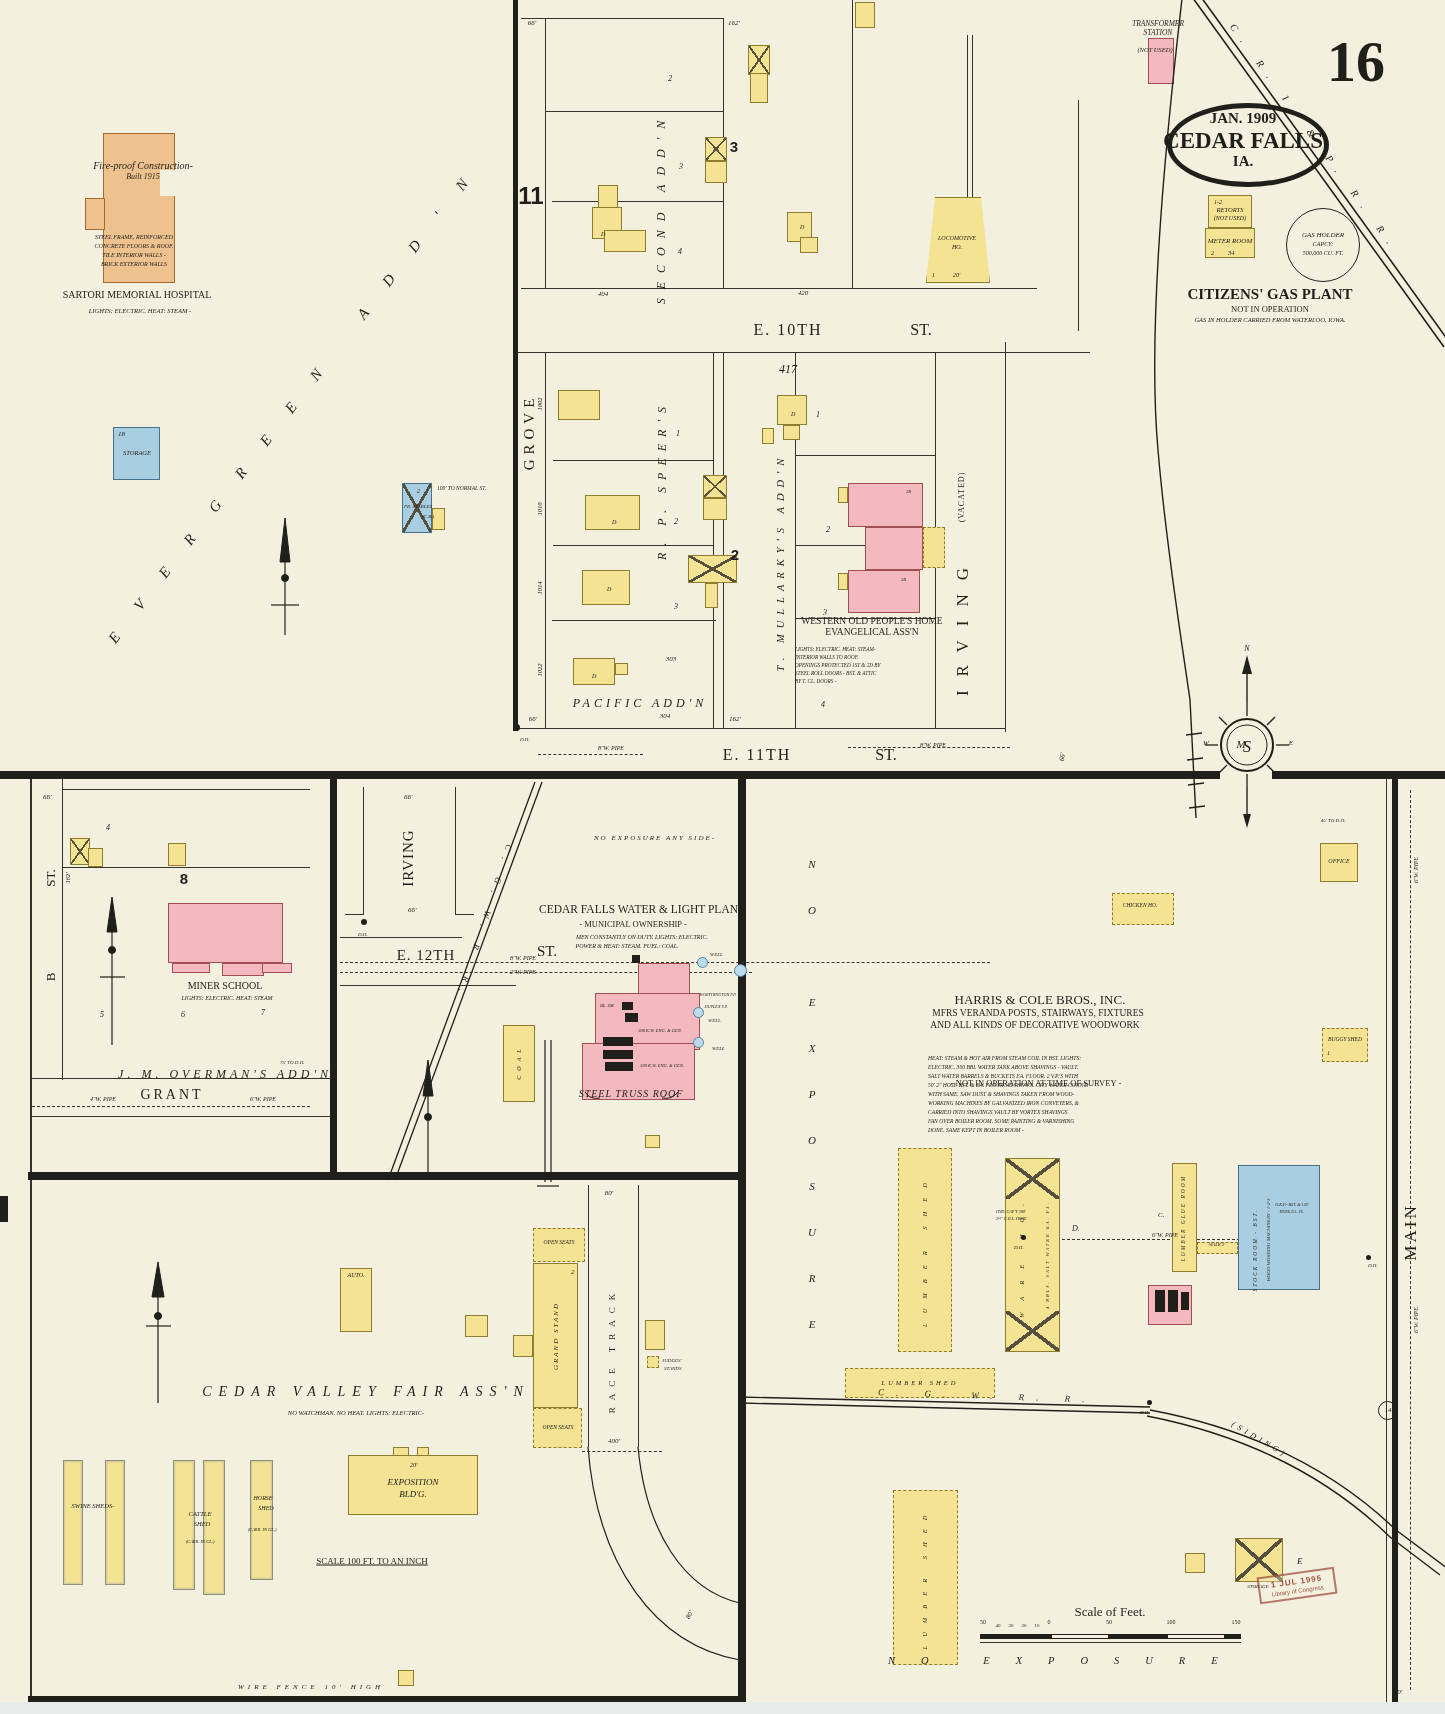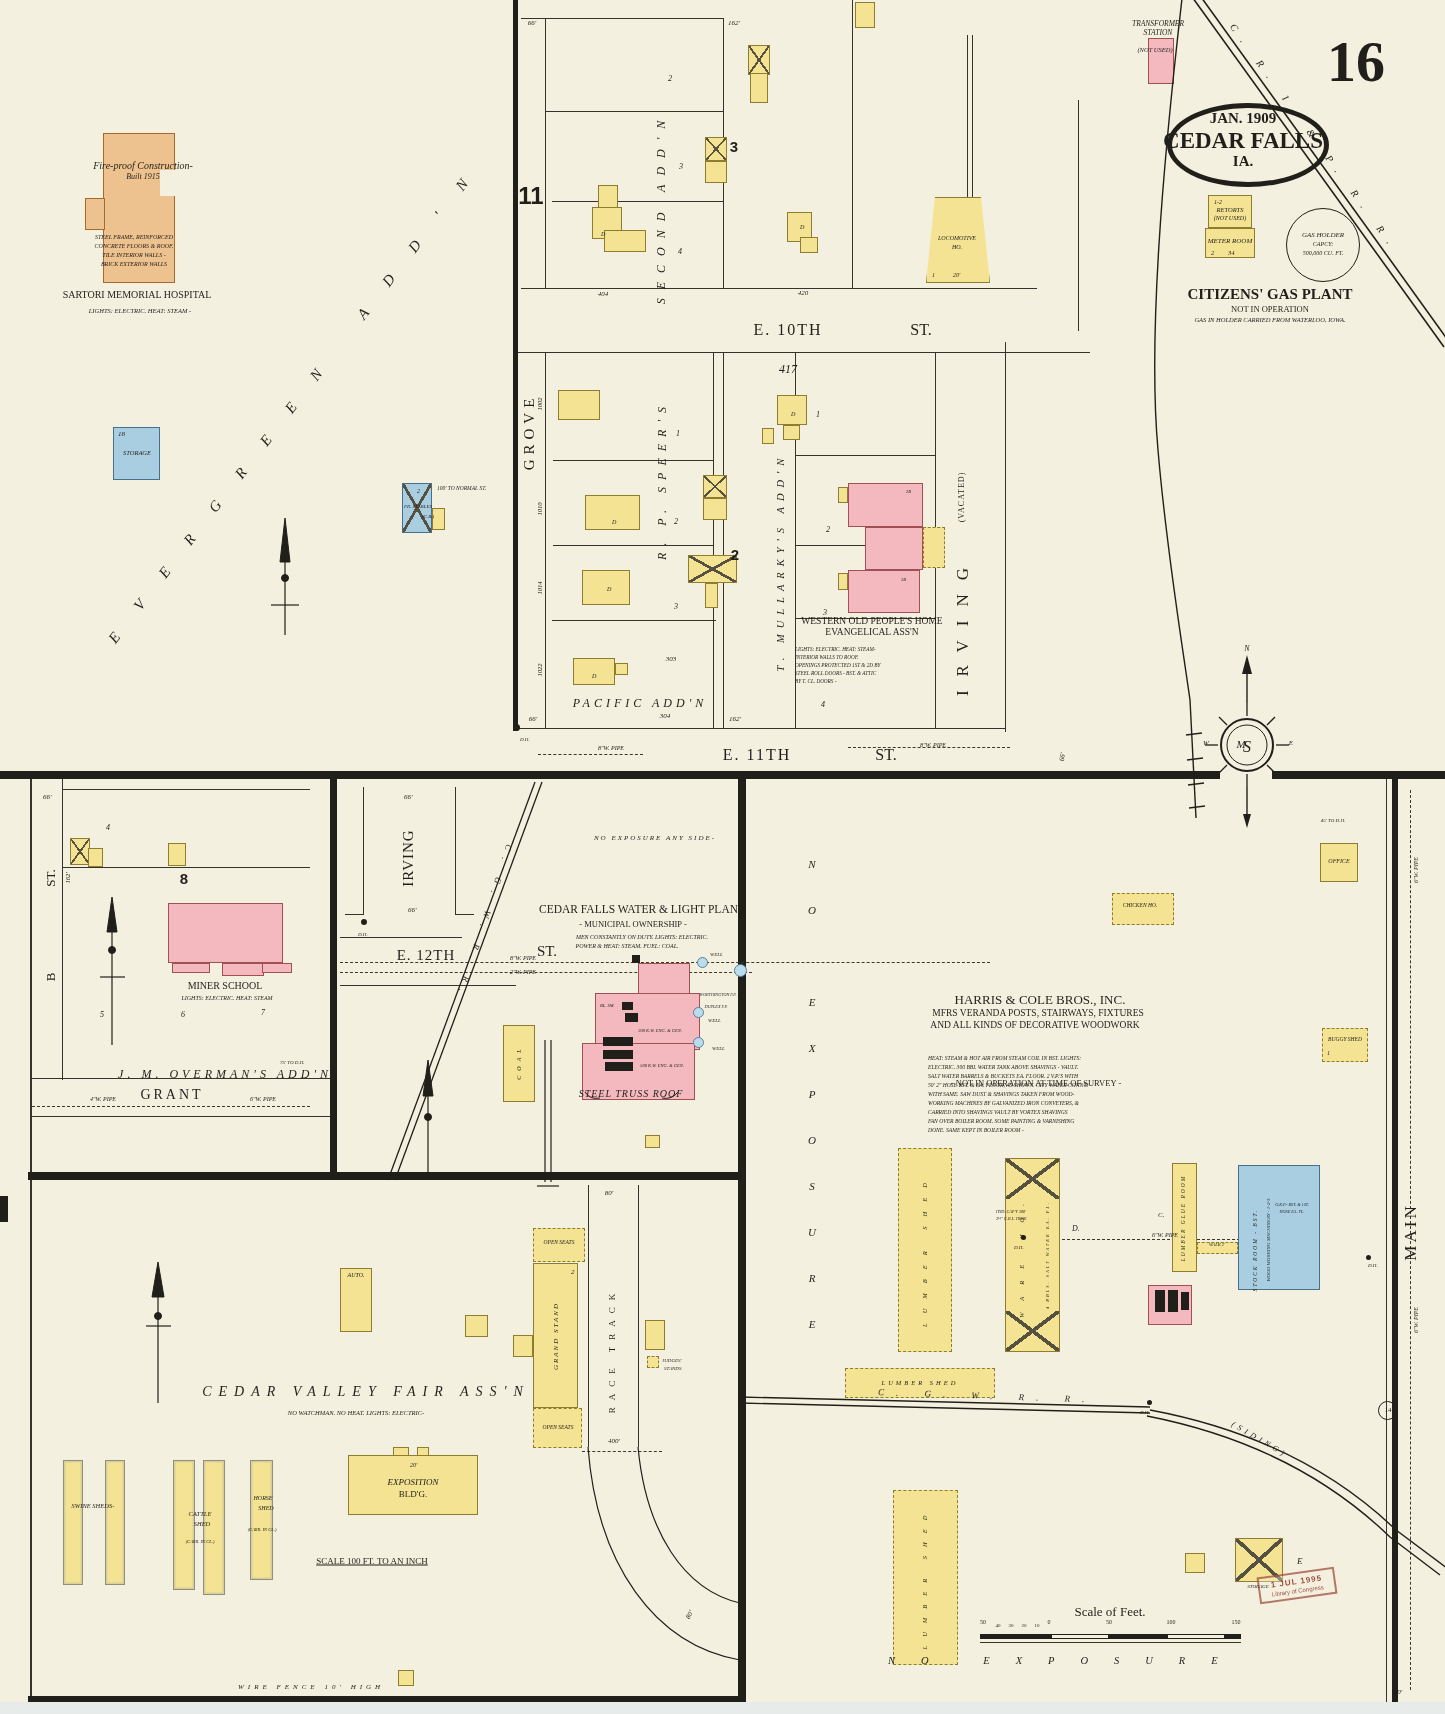--- a/index.html
+++ b/index.html
@@ -499,21 +499,21 @@
       <span class="lb" style="left: 356px; top: 1275px; font-size: 6px; font-style: italic; transform: translate(-50%, -50%);">AUTO.</span>
       <span class="lb" style="left: 93px; top: 1506px; font-size: 6.5px; font-style: italic; transform: translate(-50%, -50%);">SWINE SHEDS-</span>
       <span class="lb" style="left: 200px; top: 1514px; font-size: 6.5px; font-style: italic; transform: translate(-50%, -50%);">CATTLE</span>
       <span class="lb" style="left: 202px; top: 1524px; font-size: 6.5px; font-style: italic; transform: translate(-50%, -50%);">SHED</span>
       <span class="lb" style="left: 200px; top: 1542px; font-size: 4.5px; font-style: italic; transform: translate(-50%, -50%);">(CARR. IN CL.)</span>
       <span class="lb" style="left: 263px; top: 1498px; font-size: 6px; font-style: italic; transform: translate(-50%, -50%);">HORSE</span>
       <span class="lb" style="left: 266px; top: 1508px; font-size: 6px; font-style: italic; transform: translate(-50%, -50%);">SHED</span>
       <span class="lb" style="left: 262px; top: 1530px; font-size: 4.5px; font-style: italic; transform: translate(-50%, -50%);">(CARR. IN CL.)</span>
       <span class="lb" style="left: 410px; top: 1462px; font-size: 6px; font-style: italic;">20'</span>
       <span class="lb" style="left: 413px; top: 1482px; font-size: 9px; font-style: italic; transform: translate(-50%, -50%);">EXPOSITION</span>
-      <span class="lb" style="left: 413px; top: 1494px; font-size: 9px; transform: translate(-50%, -50%);">BLD'G.</span>
+      <span class="lb" style="left: 413px; top: 1494px; font-size: 9px; font-style: italic; transform: translate(-50%, -50%);">BLD'G.</span>
       <span class="lb" style="left: 372px; top: 1561px; font-size: 9px; text-decoration: underline; transform: translate(-50%, -50%);">SCALE 100 FT. TO AN INCH</span>
       <span class="lb" style="left: 559px; top: 1243px; font-size: 5.5px; font-style: italic; transform: translate(-50%, -50%);">OPEN SEATS</span>
       <span class="lb" style="left: 556px; top: 1336px; font-size: 7px; letter-spacing: 2px; font-style: italic; transform: translate(-50%, -50%) rotate(-90deg);">GRAND STAND</span>
       <span class="lb" style="left: 571px; top: 1269px; font-size: 7px; font-style: italic;">2</span>
       <span class="lb" style="left: 558px; top: 1428px; font-size: 5.5px; font-style: italic; transform: translate(-50%, -50%);">OPEN SEATS</span>
       <span class="lb" style="left: 612px; top: 1350px; font-size: 9px; letter-spacing: 7px; transform: translate(-50%, -50%) rotate(-90deg);">RACE TRACK</span>
       <span class="lb" style="left: 609px; top: 1193px; font-size: 7px; font-style: italic; transform: translate(-50%, -50%);">80'</span>
       <span class="lb" style="left: 662px; top: 1358px; font-size: 5px; font-style: italic;">JUDGES'</span>
       <span class="lb" style="left: 664px; top: 1366px; font-size: 5px; font-style: italic;">STANDS</span>
       <span class="lb" style="left: 614px; top: 1441px; font-size: 7px; font-style: italic; transform: translate(-50%, -50%);">400'</span>

